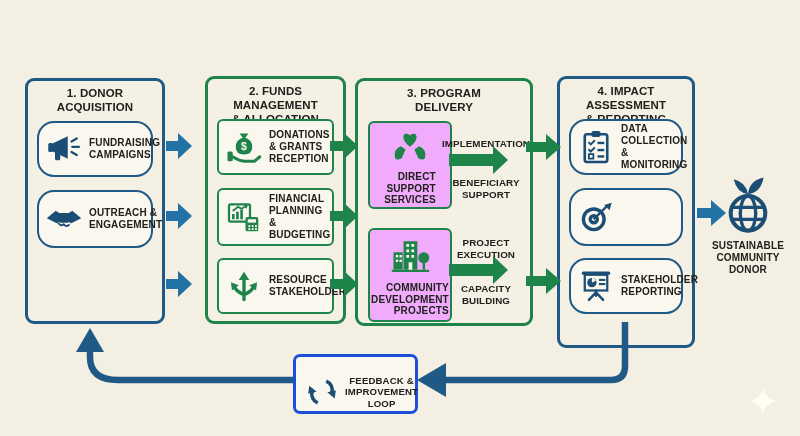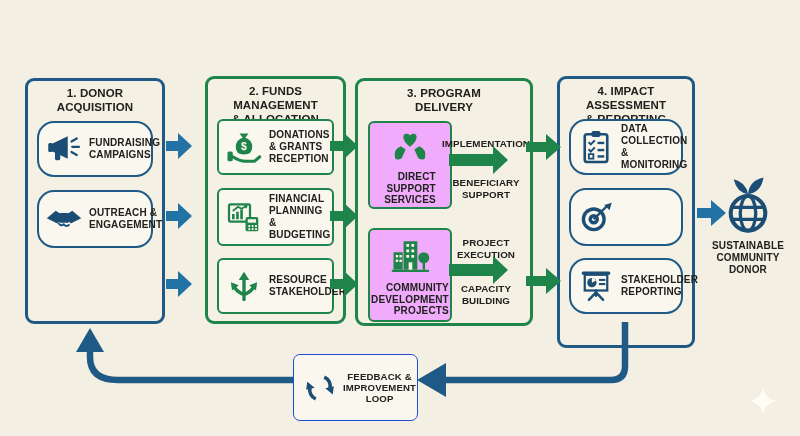--- a/index.html
+++ b/index.html
@@ -40,23 +40,23 @@
   .t2 { top:147px; height:94px; }
 
   .flow-lbl { position:absolute; left:82px; width:92px; text-align:center; font-weight:700;
     font-size:9.8px; line-height:1.2; letter-spacing:.1px; color:#20201d; white-space:pre-line; }
   .fl1 { top:57px; }  .fl2 { top:96px; }  .fl3 { top:156px; } .fl4 { top:202px; }
 
   
   #overlay { position:absolute; left:0; top:0; z-index:2; }
 
   
-  .feedback-box { position:absolute; left:293px; top:354px; width:125px; height:67px; z-index:3;
-    display:flex; align-items:center; gap:6px; padding:2px 3px 2px 9px;
-    background:#faf7ee; border:1px solid #1d4ed8; border-radius:7px; }
+  .feedback-box { position:absolute; left:293px; top:354px; width:125px; height:60px; z-index:3;
+    display:flex; align-items:flex-end; gap:6px; padding:2px 3px 2px 9px;
+    background:#faf7ee; border:3px solid #1d4ed8; border-radius:7px; }
   .feedback-box .lbl { font-size:9.6px; text-align:center; }
 
   
   .outcome { position:absolute; left:704px; top:174px; width:88px; z-index:1;
     display:flex; flex-direction:column; align-items:center; gap:4px; }
   .outcome .lbl { text-align:center; font-size:10px; }
 
   .sparkle { position:absolute; left:750px; top:388px; z-index:0; }
 </style>
 </head>

